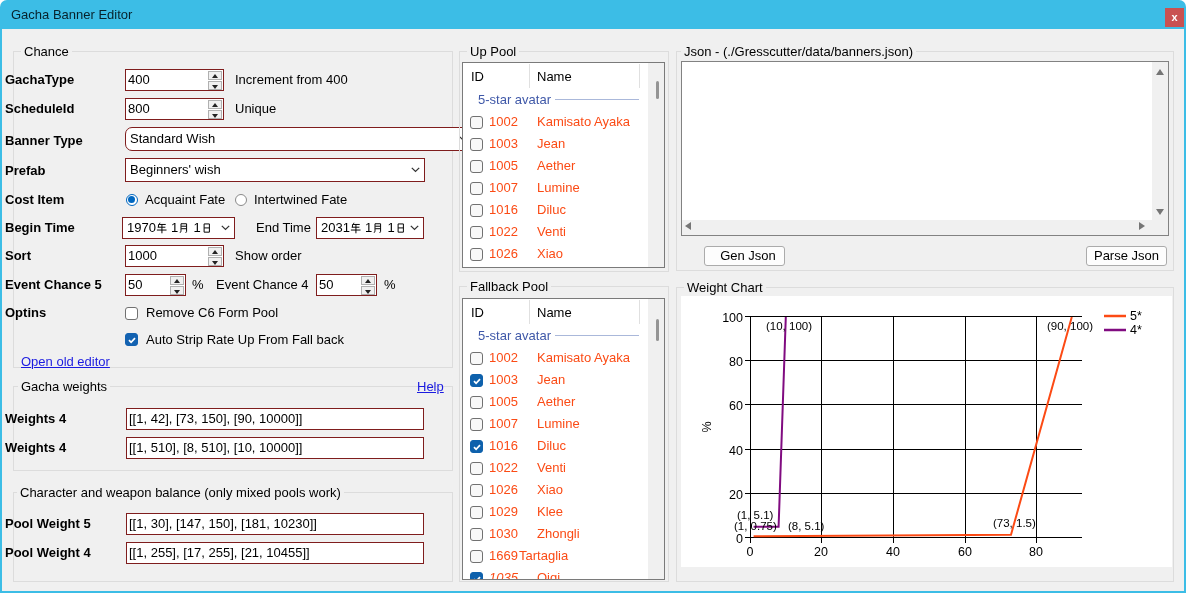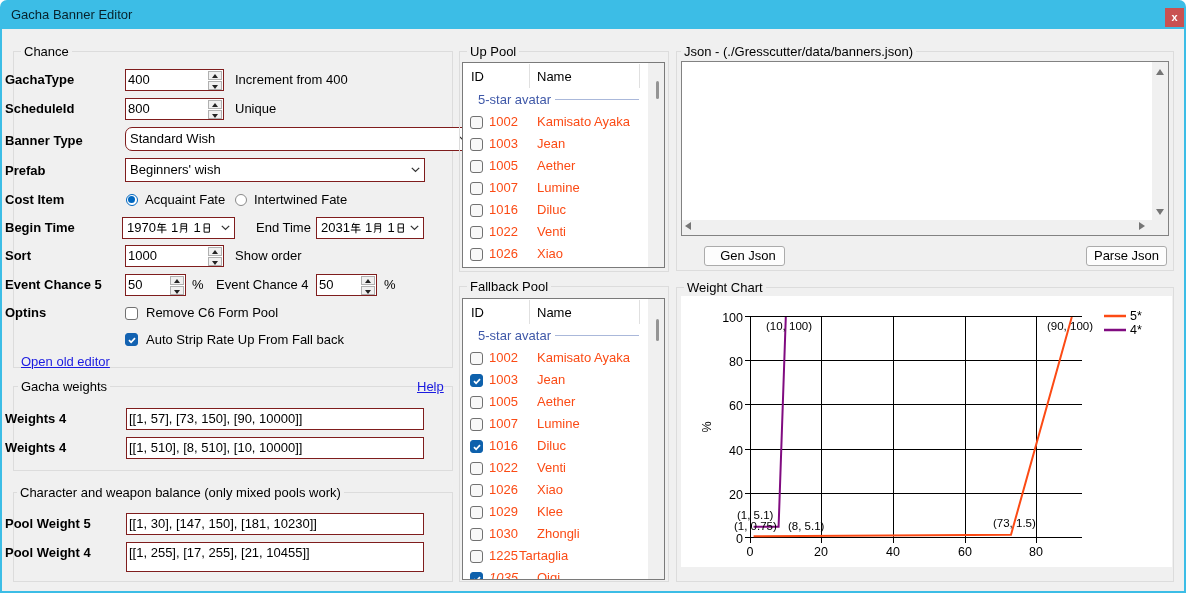--- a/index.html
+++ b/index.html
@@ -215,35 +215,35 @@
     </svg>
   </span>
 <div class="lab" style="left:146px;top:332px;">Auto Strip Rate Up From Fall back</div>
 <div class="link" style="left:21px;top:354px;">Open old editor</div>
 <div class="grp" style="left:13px;top:386px;width:440px;height:85px;">
     <span class="glb" style="left:4px;top:-8px;">Gacha weights</span>
   </div>
 <div class="link" style="left:417px;top:379px;">Help</div>
 <div class="rlab" style="left:5px;top:411px;width:110px;">Weights 4</div>
 <div class="in" style="left:126px;top:408px;width:298px;height:22px;">
-    <span class="v">[[1, 57], [73, 150], [90, 10000]]</span>
+    <span class="v">[[1, 42], [73, 150], [90, 10000]]</span>
   </div>
 <div class="rlab" style="left:5px;top:440px;width:110px;">Weights 4</div>
 <div class="in" style="left:126px;top:437px;width:298px;height:22px;">
     <span class="v">[[1, 510], [8, 510], [10, 10000]]</span>
   </div>
 <div class="grp" style="left:13px;top:492px;width:440px;height:90px;">
     <span class="glb" style="left:3px;top:-8px;">Character and weapon balance (only mixed pools work)</span>
   </div>
 <div class="rlab" style="left:5px;top:516px;width:110px;">Pool Weight 5</div>
 <div class="in" style="left:126px;top:513px;width:298px;height:22px;">
     <span class="v">[[1, 30], [147, 150], [181, 10230]]</span>
   </div>
 <div class="rlab" style="left:5px;top:545px;width:110px;">Pool Weight 4</div>
-<div class="in" style="left:126px;top:542px;width:298px;height:30px;">
+<div class="in" style="left:126px;top:542px;width:298px;height:22px;">
     <span class="v">[[1, 255], [17, 255], [21, 10455]]</span>
   </div>
 <div class="grp" style="left:459px;top:51px;width:210px;height:221px;">
     <span class="glb" style="left:7px;top:-8px;">Up Pool</span>
   </div>
 <div class="list" style="left:462px;top:62px;width:203px;height:206px;">
 <div class="lab" style="left:8px;top:6px;">ID</div>
 <div class="lab" style="left:74px;top:6px;">Name</div>
 <div class="sep" style="left:66px;top:1px;height:24px;"></div>
 <div class="sep" style="left:176px;top:1px;height:24px;"></div>
@@ -314,21 +314,21 @@
 <span class="lcb" style="left:7px;top:185px;"></span>
 <div class="oid" style="left:26px;top:183px;">1026</div>
 <div class="oid" style="left:74px;top:183px;">Xiao</div>
 <span class="lcb" style="left:7px;top:207px;"></span>
 <div class="oid" style="left:26px;top:205px;">1029</div>
 <div class="oid" style="left:74px;top:205px;">Klee</div>
 <span class="lcb" style="left:7px;top:229px;"></span>
 <div class="oid" style="left:26px;top:227px;">1030</div>
 <div class="oid" style="left:74px;top:227px;">Zhongli</div>
 <span class="lcb" style="left:7px;top:251px;"></span>
-<div class="oid" style="left:26px;top:249px;">1225</div>
+<div class="oid" style="left:26px;top:249px;">1669</div>
 <div class="oid" style="left:56px;top:249px;">Tartaglia</div>
 <span class="lcb on" style="left:7px;top:273px;">
       <svg width="10" height="10" viewBox="0 0 10 10">
         <path d="M2,5.1 4.1,7.3 8,3.1" stroke="#fff" stroke-width="1.7" fill="none"></path>
       </svg>
     </span>
 <div class="oid" style="left:26px;top:271px;font-style:italic;">1035</div>
 <div class="oid" style="left:74px;top:271px;">Qiqi</div>
 </div>
 <div class="grp" style="left:676px;top:51px;width:498px;height:220px;">

